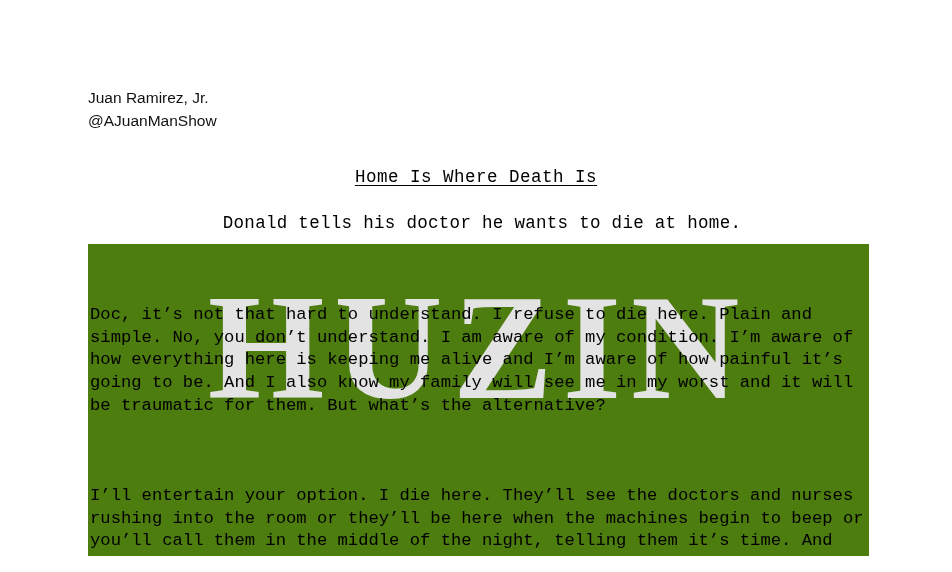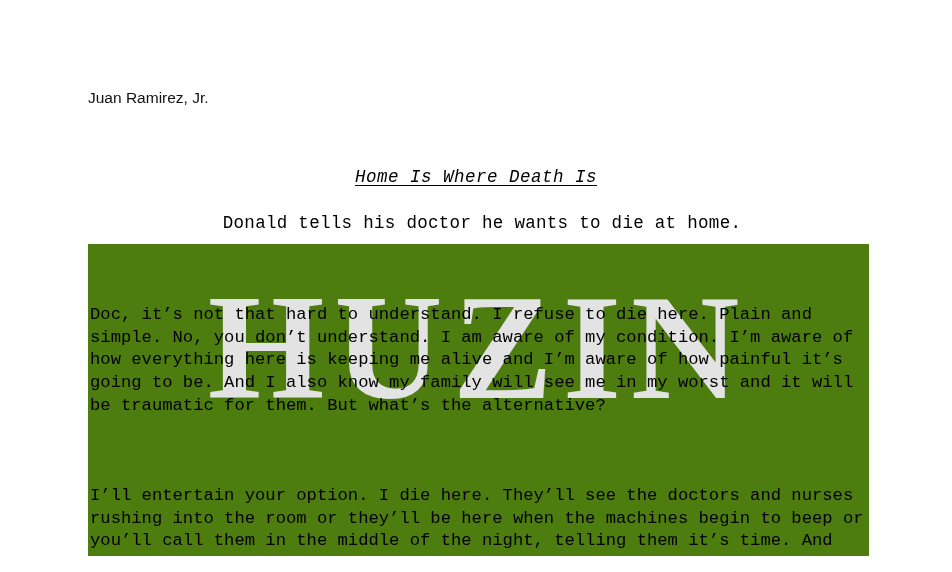--- a/index.html
+++ b/index.html
@@ -32,21 +32,20 @@
   .doc-title {
     position: absolute;
     left: 0;
     right: 0;
     top: 139px;
     text-align: center;
     font-family: "Liberation Mono", monospace;
     font-size: 17.5px;
     letter-spacing: 0.5px;
     color: #000000;
-    font-style: italic;
   }
   .doc-title span {
     text-decoration: underline;
     text-underline-offset: 3px;
   }
   .doc-subtitle {
     position: absolute;
     left: 12px;
     right: 0;
     top: 185px;
@@ -100,20 +99,21 @@
     white-space: pre-wrap;
   }
 </style>
 </head>
 <body>
 
 <div id="page">
 
   <div class="author-block">
     <span class="author-name">Juan Ramirez, Jr.</span>
+    <span class="author-handle">@AJuanManShow</span>
   </div>
 
   <div class="doc-title"><span>Home Is Where Death Is</span></div>
 
   <div class="doc-subtitle">Donald tells his doctor he wants to die at home.</div>
 
   <div class="body-region">
     <div class="watermark"><span class="wm-line1">HUZIN</span></div>
     <div class="body-text">
       <p class="para">Doc, it’s not that hard to understand. I refuse to die here. Plain and simple. No, you don’t understand. I am aware of my condition. I’m aware of how everything here is keeping me alive and I’m aware of how painful it’s going to be. And I also know my family will see me in my worst and it will be traumatic for them. But what’s the alternative?</p>

